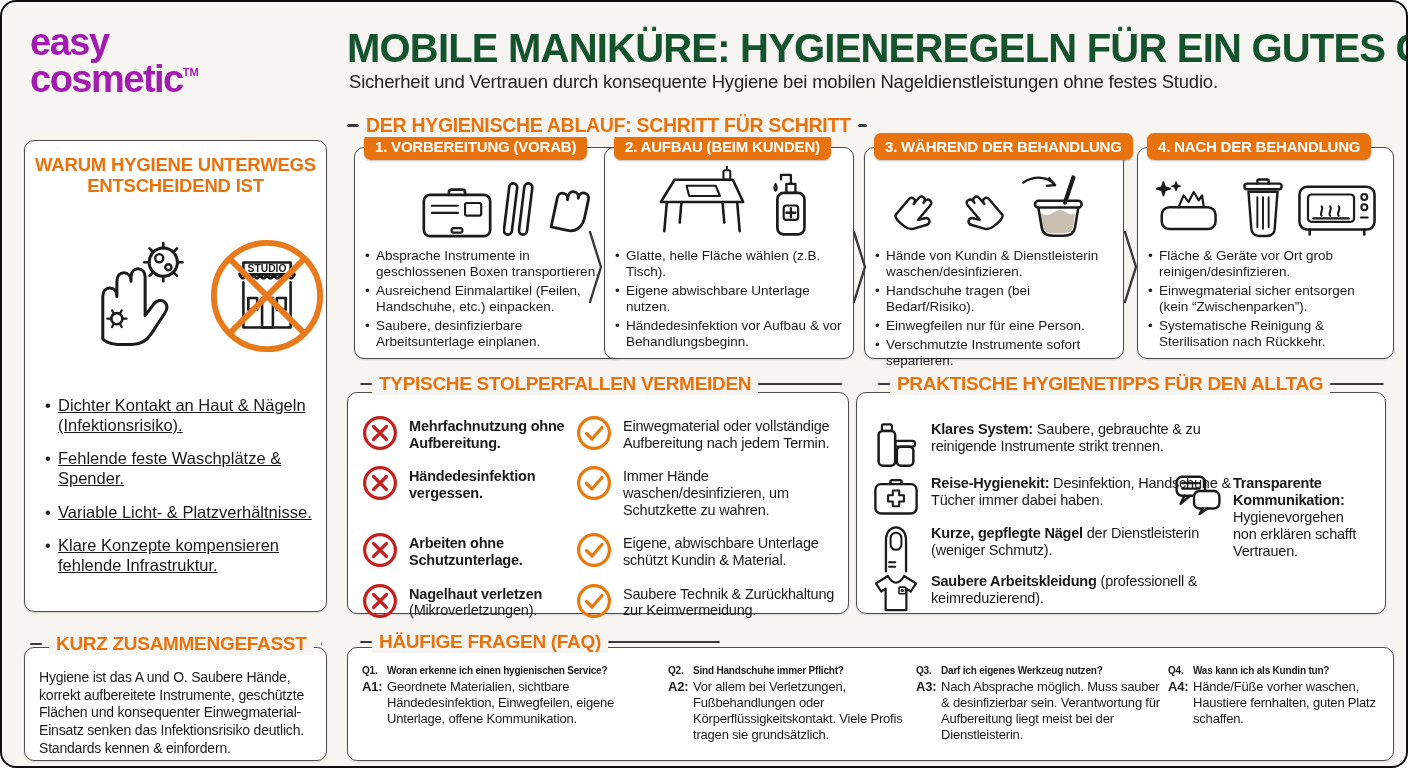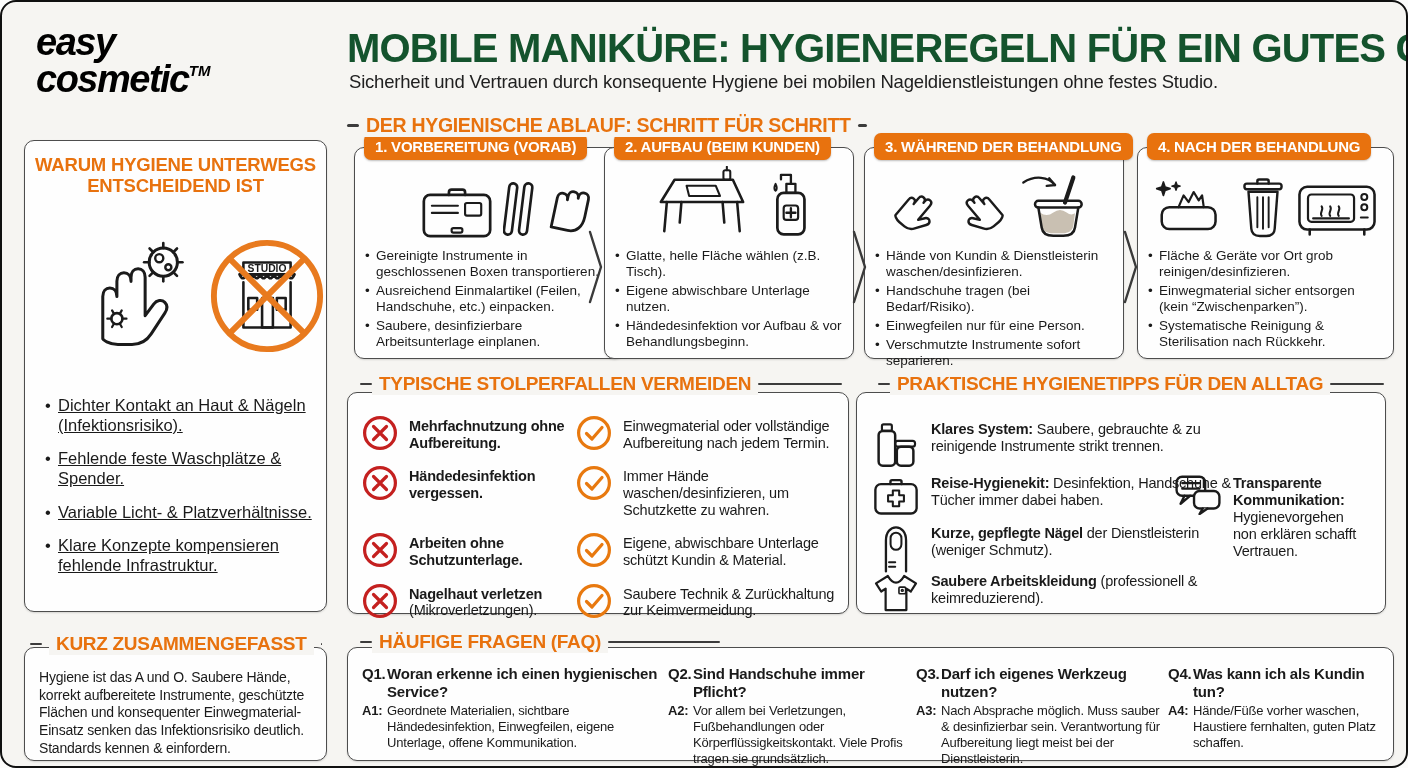--- a/index.html
+++ b/index.html
@@ -10,22 +10,22 @@
     --line:#3c3c3c;
     --border:#4d4d4d;
   }
   html,body{margin:0;padding:0;background:#fcfcfb;}
   .page{
     position:relative;width:1404px;height:764px;margin:0 auto;
     background:var(--bg);border:2px solid #101010;border-radius:16px;
     overflow:hidden;font-family:"Liberation Sans","DejaVu Sans",sans-serif;color:var(--ink);
   }
   
-  .logo{position:absolute;left:34px;top:22px;font-weight:700;font-size:38px;line-height:.98;letter-spacing:-1.5px;color:#000000;font-style:italic;}
-  .logo .tm{font-size:15px;letter-spacing:0;vertical-align:16px;}
+  .logo{position:absolute;left:28px;top:22px;font-weight:700;font-size:38px;line-height:.98;letter-spacing:-1.5px;color:#a21caf;}
+  .logo .tm{font-size:11px;letter-spacing:0;vertical-align:16px;}
   .main-title{position:absolute;left:345px;top:24px;font-size:40px;font-weight:700;letter-spacing:-.8px;color:#14532d;white-space:nowrap;}
   .main-sub{position:absolute;left:347px;top:69px;font-size:18.5px;color:#202020;letter-spacing:-.2px;}
   
   .card{position:absolute;background:#fefefe;border:1.6px solid var(--border);border-radius:10px;box-shadow:0 1px 2px rgba(0,0,0,.14);}
   .sec-head{position:absolute;display:flex;align-items:center;z-index:3;}
   .dash{height:2.4px;background:var(--line);width:12px;border-radius:2px;flex:0 0 auto;}
   .dash.grow{flex:1 1 auto;}
   .sec-head-text{color:var(--orange);font-weight:700;font-size:19px;letter-spacing:-.3px;background:var(--bg);padding:0 7px;white-space:nowrap;}
   
   .why-title{margin-top:13px;text-align:center;font-size:18.5px;font-weight:700;color:var(--orange);line-height:1.15;padding:0 8px;letter-spacing:-.2px;}
@@ -49,21 +49,21 @@
   .pit-wrong .reg{font-weight:400;}
   .pit-right{font-size:14.5px;line-height:1.15;padding-top:3px;letter-spacing:-.2px;}
   
   .tip{position:absolute;display:flex;gap:12px;align-items:flex-start;}
   .tip-ic{width:46px;display:flex;justify-content:center;flex:0 0 auto;}
   .tip-t{font-size:14.5px;line-height:1.17;letter-spacing:-.2px;}
   .tip-t .b{font-weight:700;}
   
   .sum-body{position:absolute;left:14px;right:9px;top:21px;font-size:14px;line-height:1.26;letter-spacing:-.2px;}
   .faq-col{position:absolute;top:17px;}
-  .faq-q{font-weight:700;font-size:15px;line-height:1.2;position:relative;padding-left:25px;margin:0 0 2px;letter-spacing:-.2px;}
+  .faq-q{font-weight:700;font-size:10px;line-height:1.2;position:relative;padding-left:25px;margin:0 0 2px;letter-spacing:-.2px;}
   .faq-q .lbl{position:absolute;left:0;}
   .faq-a{font-size:13px;line-height:1.23;position:relative;padding-left:25px;margin:0;letter-spacing:-.2px;}
   .faq-a .lbl{position:absolute;left:0;font-weight:700;}
   svg{display:block;}
   .ic{stroke:#1b1b1b;stroke-width:3;fill:none;stroke-linecap:round;stroke-linejoin:round;}
 </style>
 </head>
 <body>
 
 <svg width="0" height="0" style="position:absolute">
@@ -153,21 +153,21 @@
       </svg>
       <svg width="32" height="58" viewBox="0 0 36 62" class="ic">
         <rect x="4" y="2" width="9" height="58" rx="4.5" transform="rotate(7 8.5 31)"></rect>
         <rect x="21" y="2" width="9" height="58" rx="4.5" transform="rotate(7 25.5 31)"></rect>
       </svg>
       <svg width="50" height="56" viewBox="0 0 52 60" class="ic">
         <path transform="rotate(12 26 30)" d="M10,52 V20 C10,16 12.5,14 15.5,14 C18.5,14 21,16 21,20 V16 C21,12 23.5,10 26.5,10 C29.5,10 32,12 32,16 V15 C32,11 34.5,9 37.5,9 C40.5,9 43,11 43,15 V34 C43,44 38,52 28,52 Z"></path>
       </svg>
     </div>
     <ul class="blt step-bullets">
-      <li>Gereinigte Instrumente in geschlossenen Boxen transportieren.</li>
+      <li>Absprache Instrumente in geschlossenen Boxen transportieren.</li>
       <li>Ausreichend Einmalartikel (Feilen, Handschuhe, etc.) einpacken.</li>
       <li>Saubere, desinfizierbare Arbeitsunterlage einplanen.</li>
     </ul>
   </div>
 
   <div class="card" style="left:602px;top:145px;width:248px;height:210px;">
     <span class="step-badge">2. AUFBAU (BEIM KUNDEN)</span>
     <div class="step-icons">
       <svg width="112" height="72" viewBox="0 0 124 84" class="ic">
         <path d="M30,16 H98 L110,42 H14 Z"></path>

